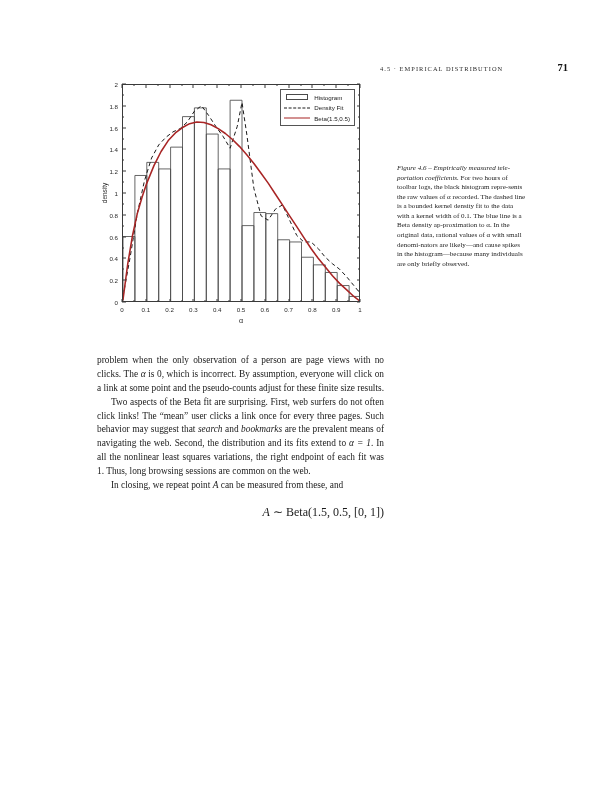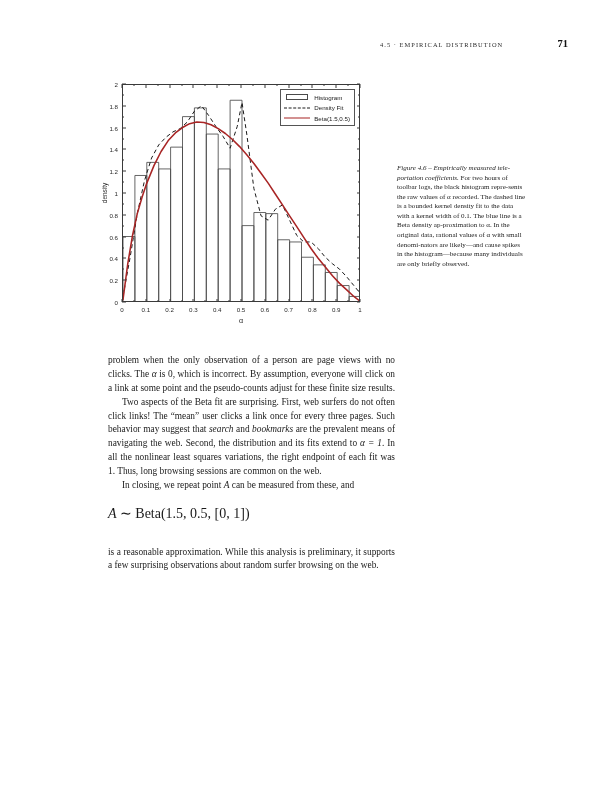--- a/index.html
+++ b/index.html
@@ -9,21 +9,21 @@
     font-family:"Liberation Serif", serif;
     color:#1a1a1a;
     position:relative;
     overflow:hidden;
   }
   .page { position:absolute; inset:0; }
 
   
   .runhead {
     position:absolute;
-    top:38px; left:380px; width:188px;
+    top:62px; left:380px; width:188px;
     font-family:"Liberation Serif", serif;
     font-size:6.4px;
     letter-spacing:1.05px;
     color:#2b2b2b;
     display:flex; align-items:baseline; justify-content:space-between;
   }
   .runhead .rh-title { font-variant:small-caps; white-space:nowrap; }
   .runhead .rh-page { font-size:10.5px; font-weight:bold; letter-spacing:0; color:#111; }
 
   
@@ -126,33 +126,33 @@
     font-size:7.05px;
     line-height:1.36;
     color:#1d1d1d;
     text-align:left;
   }
   .caption .cap-head { font-style:italic; }
 
   
   .body {
     position:absolute;
-    left:108px; top:354px; width:287px;
+    left:97px; top:354px; width:287px;
     font-size:9.35px;
     line-height:1.485;
     color:#1a1a1a;
     text-align:justify;
   }
   .body p { margin:0; }
   .body p.indent { text-indent:14px; }
   .body .it { font-style:italic; }
   .equation {
-    margin:11px 0 21px 0;
-    text-align:left;
-    font-size:14px;
+    margin:11px 0 0 0;
+    text-align:right;
+    font-size:12px;
   }
   .equation .mv { font-style:italic; }
 </style>
 </head>
 <body>
 
 <div class="page">
 
   <div class="runhead">
     <span class="rh-title">4.5 · EMPIRICAL DISTRIBUTION</span>
@@ -334,16 +334,15 @@
   <div class="body">
 
     <p><span>problem when the only observation of a person are page views with no clicks. The </span><span class="it">α</span><span> is 0, which is incorrect. By assumption, everyone will click on a link at some point and the pseudo-counts adjust for these finite size results.</span></p>
 
     <p class="indent"><span>Two aspects of the Beta fit are surprising. First, web surfers do not often click links! The “mean” user clicks a link once for every three pages. Such behavior may suggest that </span><span class="it">search</span><span> and </span><span class="it">bookmarks</span><span> are the prevalent means of navigating the web. Second, the distribution and its fits extend to </span><span class="it">α = 1</span><span>. In all the nonlinear least squares variations, the right endpoint of each fit was 1. Thus, long browsing sessions are common on the web.</span></p>
 
     <p class="indent"><span>In closing, we repeat point </span><span class="it">A</span><span> can be measured from these, and</span></p>
 
     <div class="equation"><span class="mv">A</span><span> ∼ </span><span>Beta(1.5, 0.5, [0, 1])</span></div>
 
-    <p><span>is a reasonable approximation. While this analysis is preliminary, it supports a few surprising observations about random surfer browsing on the web.</span></p>
   </div>
 
 </div>
 
 </body></html>

